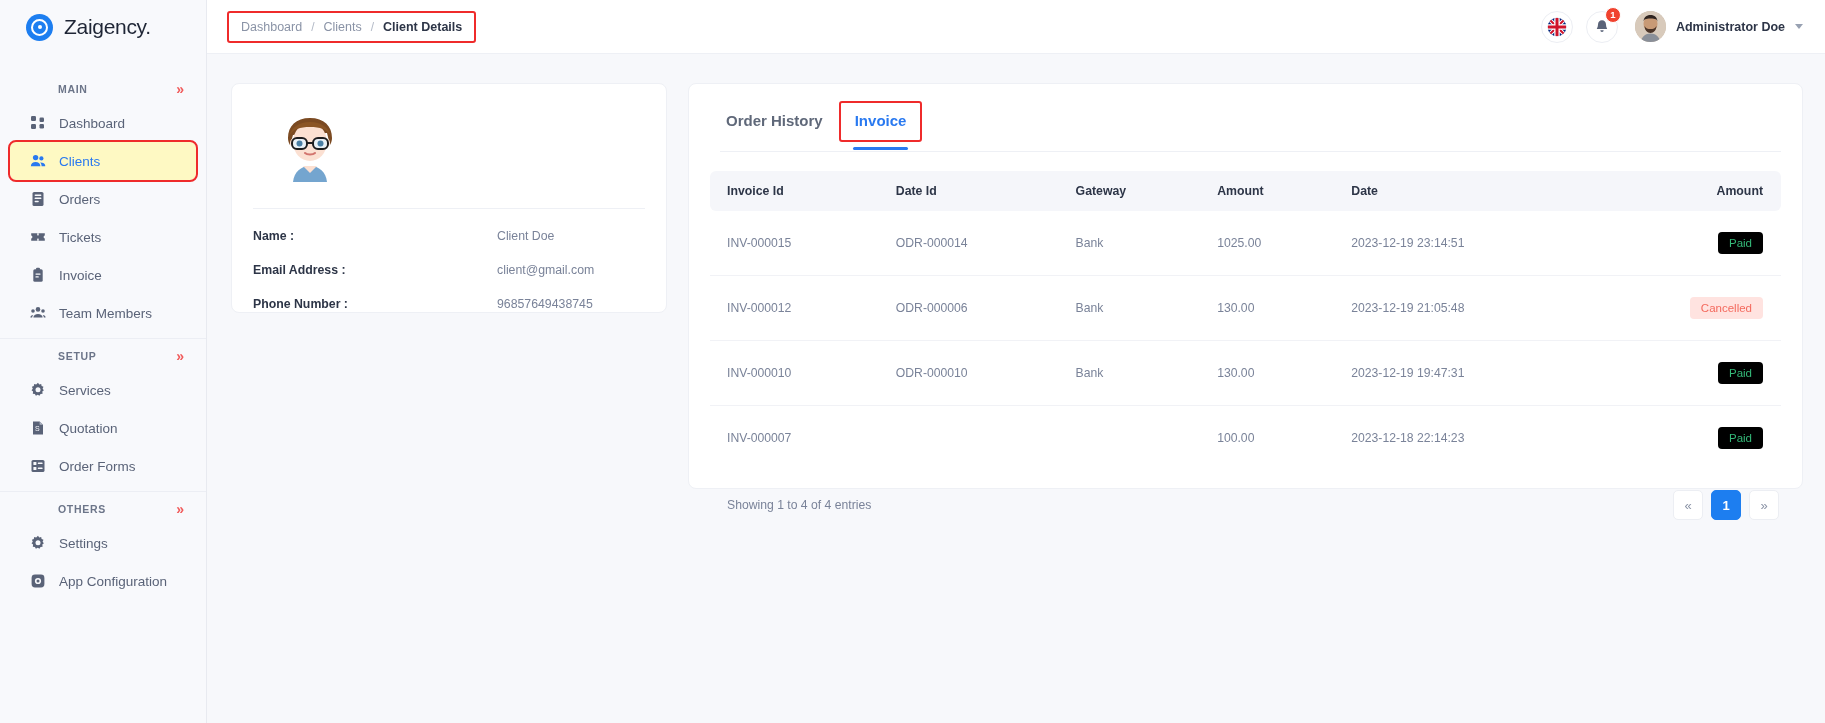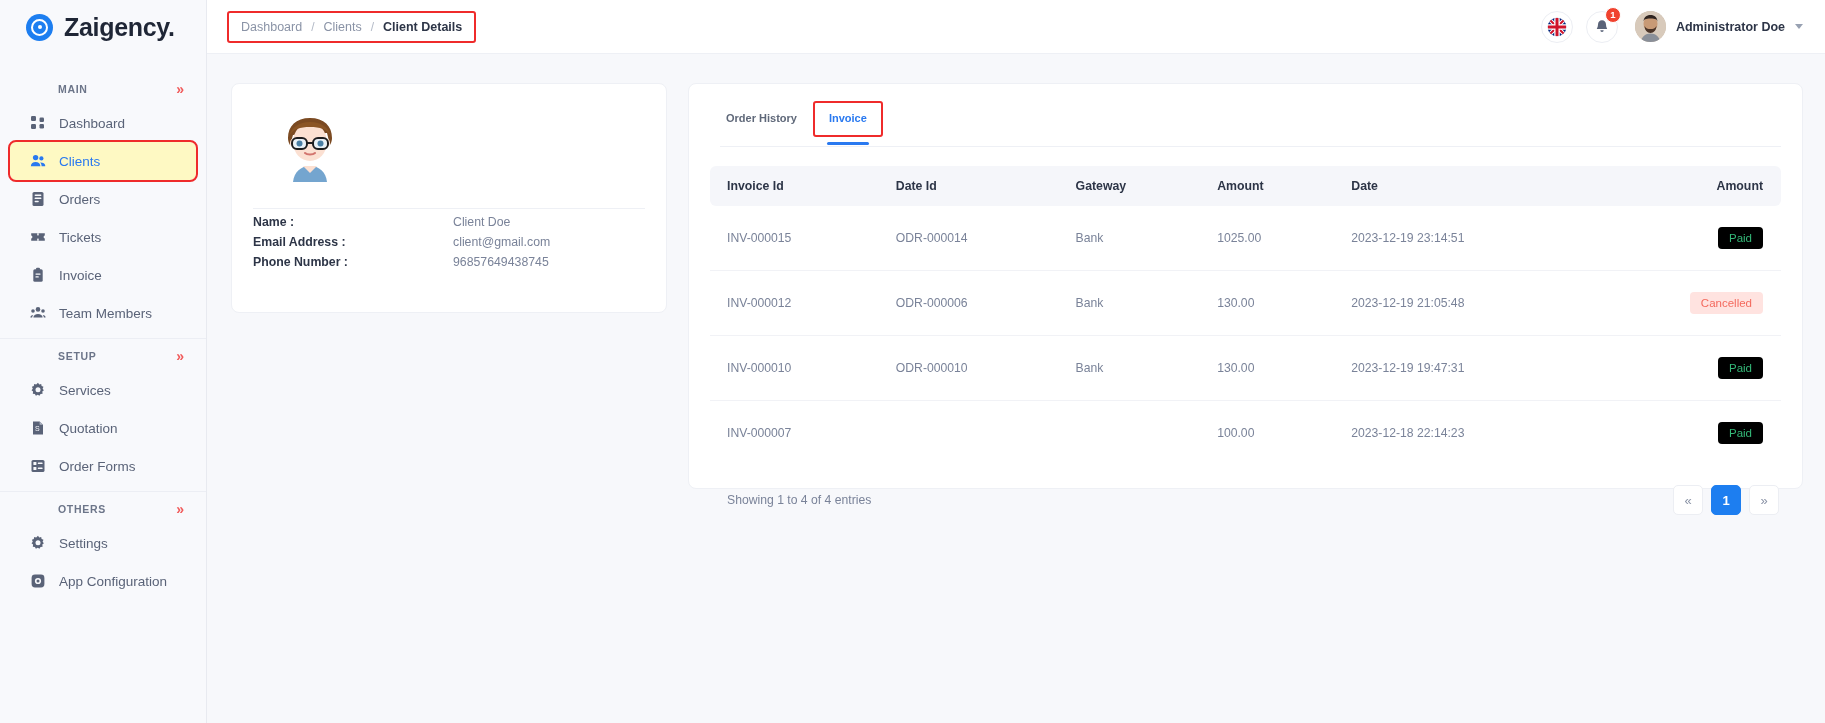--- a/index.html
+++ b/index.html
@@ -26,21 +26,21 @@
     display: flex; align-items: center; justify-content: center;
   }
   .brand-mark::before {
     content: ""; width: 13px; height: 13px; border-radius: 50%;
     border: 2.5px solid #fff;
   }
   .brand-mark::after {
     content: ""; position: absolute; width: 4px; height: 4px;
     border-radius: 50%; background: #fff;
   }
-  .brand-text { font-size: 25px; font-weight: bold; color: #1f2636; letter-spacing: -0.3px; }
+  .brand-text { font-size: 21px; font-weight: normal; color: #1f2636; letter-spacing: -0.3px; }
 
   .nav { padding-top: 14px; }
   .nav-section {
     display: flex; align-items: center; justify-content: space-between;
     padding: 10px 22px 8px 30px;
     border-top: 1px solid #eceef4;
     margin-top: 6px;
   }
   .nav-section.first { border-top: none; margin-top: 4px; }
   .nav-section-label {
@@ -110,34 +110,34 @@
 
   .profile-card {
     width: 436px; flex: 0 0 436px;
     background: #fff; border-radius: 8px;
     border: 1px solid #eef0f5;
     padding: 22px 21px 24px 21px;
     height: 230px;
   }
   .profile-avatar { width: 74px; height: 74px; margin: 2px 0 0 20px; display:block; }
   .profile-divider { border-top: 1px solid #eef0f5; margin: 26px 0 0 0; }
-  .info-row { display: flex; align-items: center; margin-top: 6px; }
+  .info-row { display: flex; align-items: center; margin-top: 20px; gap: 44px; }
   .info-label { width: 200px; font-size: 12.3px; font-weight: bold; color: #2d3547; }
   .info-value { font-size: 12.3px; color: #7a8399; }
 
   .table-card {
     flex: 1; min-width: 0;
     background: #fff; border-radius: 8px;
     border: 1px solid #eef0f5;
     padding: 0 21px 22px 21px;
     height: 406px;
   }
   .tabs { display: flex; align-items: flex-end; gap: 0; padding-top: 17px; position: relative; }
   .tab {
-    font-size: 11px; font-weight: bold; color: #5f6879;
+    font-size: 15px; font-weight: bold; color: #5f6879;
     padding: 11px 16px 13px 16px; position: relative;
   }
   .tab.active { color: #2979f0; }
   .tab.active::after {
     content: ""; position: absolute; left: 12px; right: 12px; bottom: -10px;
     height: 3px; background: #2979f0; border-radius: 2px;
   }
   .tab.boxed { border: 2px solid #ef2b2b; border-radius: 3px; padding: 9px 14px 11px 14px; }
   .tabs-underline { position: absolute; left: 10px; right: 0; bottom: -10px; height: 1px; background: #eef0f5; }
 

